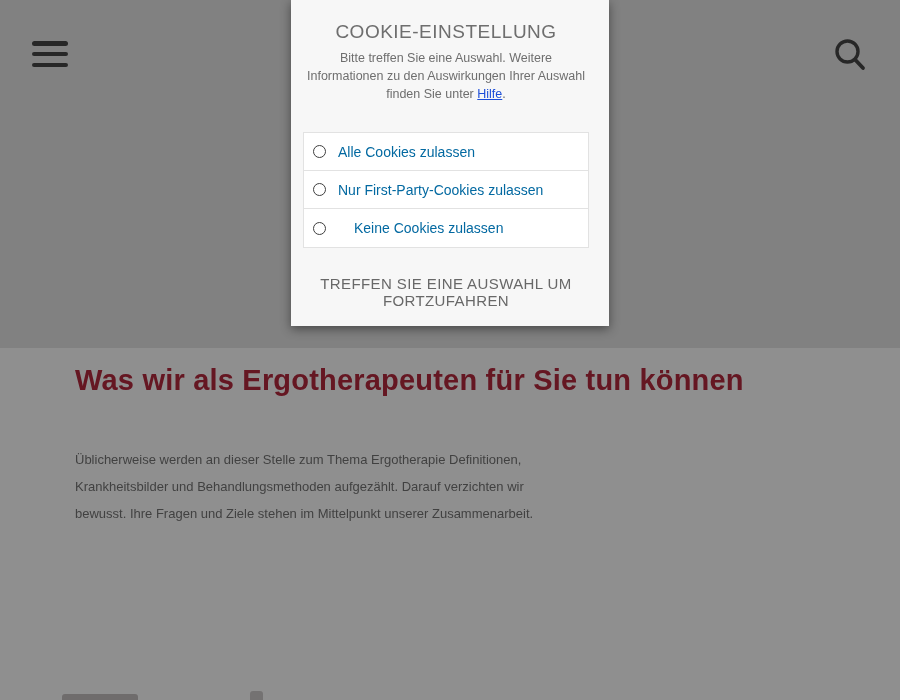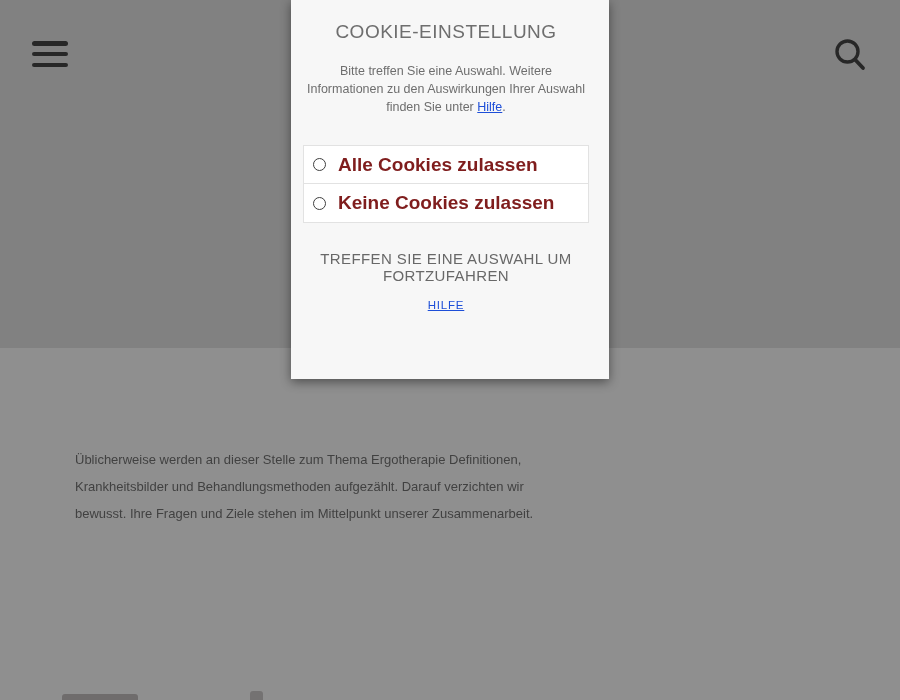--- a/index.html
+++ b/index.html
@@ -61,60 +61,60 @@
   
   .overlay-scrim {
     position: absolute; inset: 0;
     background: rgba(0,0,0,0.44);
     z-index: 10;
   }
 
   
   .cookie-dialog {
     position: absolute; left: 291px; top: 0; z-index: 20;
-    width: 318px; height: 379px;
+    width: 318px; height: 326px;
     background: #f7f7f7;
     box-shadow: 0 3px 10px rgba(0,0,0,0.45);
     padding: 21px 15px 0 7px;
     text-align: center;
     overflow: hidden;
   }
   .cookie-title {
     font-size: 19px; color: #6e6e6e; font-weight: 400;
     letter-spacing: 0.5px; line-height: 22px;
   }
   .cookie-desc {
-    margin-top: 19px;
+    margin-top: 6px;
     font-size: 12.5px; line-height: 18px; color: #6e6e6e;
     white-space: pre-line;
   }
   .cookie-desc a, .cookie-help-link {
     color: #1d4ed8; text-decoration: underline; cursor: pointer;
   }
   .cookie-options {
     margin: 29px auto 0 auto;
     width: 286px;
     border: 1px solid #e2e2e2;
     background: #ffffff;
     text-align: left;
   }
   .cookie-option {
     display: flex; align-items: center;
     height: 38px; padding-left: 9px;
     background: #ffffff; cursor: pointer;
     border-bottom: 1px solid #e2e2e2;
   }
-  .cookie-option:last-child { border-bottom: none; }
+  .cookie-option:last-child { border-bottom: none; gap: 16px; }
   .radio-circle {
     width: 13px; height: 13px; border-radius: 50%;
     border: 1.5px solid #3f3f3f; background: #ffffff;
     margin-right: 12px; flex: 0 0 auto;
   }
   .cookie-option .opt-label {
-    font-size: 19px; color: #7f1d1d; line-height: 16px; font-weight: bold;
+    font-size: 14px; color: #0369a1; line-height: 16px;
   }
   .cookie-footer-note {
     margin-top: 27px;
     font-size: 15px; letter-spacing: 0.4px; color: #686868;
   }
   .cookie-help {
     margin-top: 15px;
     font-size: 11.5px; letter-spacing: 0.8px;
   }
 </style>
@@ -135,20 +135,21 @@
     <span>
       <svg width="40" height="40" viewBox="0 0 40 40">
         <circle cx="17.5" cy="16.5" r="10.5" fill="none" stroke="#474747" stroke-width="3.4"></circle>
         <line x1="25" y1="24.5" x2="33" y2="33" stroke="#474747" stroke-width="3.8" stroke-linecap="round"></line>
       </svg>
     </span>
   </div>
 
   <div class="content"></div>
 
+  <h1 class="page-title">Was wir als Ergotherapeuten für Sie tun können</h1>
 
   <p class="para para-1">Üblicherweise werden an dieser Stelle zum Thema Ergotherapie Definitionen,
 Krankheitsbilder und Behandlungsmethoden aufgezählt. Darauf verzichten wir
 bewusst. Ihre Fragen und Ziele stehen im Mittelpunkt unserer Zusammenarbeit.</p>
 
   <div class="fragment-bar"></div>
   <div class="fragment-notch"></div>
 </div>
 
 <div class="overlay-scrim"></div>
@@ -161,20 +162,24 @@
 Informationen zu den Auswirkungen Ihrer Auswahl
 finden Sie unter </span><a>Hilfe</a><span>.</span></div>
 
   <div class="cookie-options">
     <div class="cookie-option">
       <span class="radio-circle"></span>
       <span class="opt-label">Alle Cookies zulassen</span>
     </div>
     <div class="cookie-option">
       <span class="radio-circle"></span>
+      <span class="opt-label">Nur First-Party-Cookies zulassen</span>
+    </div>
+    <div class="cookie-option">
+      <span class="radio-circle"></span>
       <span class="opt-label">Keine Cookies zulassen</span>
     </div>
   </div>
 
   <div class="cookie-footer-note">TREFFEN SIE EINE AUSWAHL UM FORTZUFAHREN</div>
 
   <div class="cookie-help">
     <a class="cookie-help-link">HILFE</a>
   </div>
 </div>

